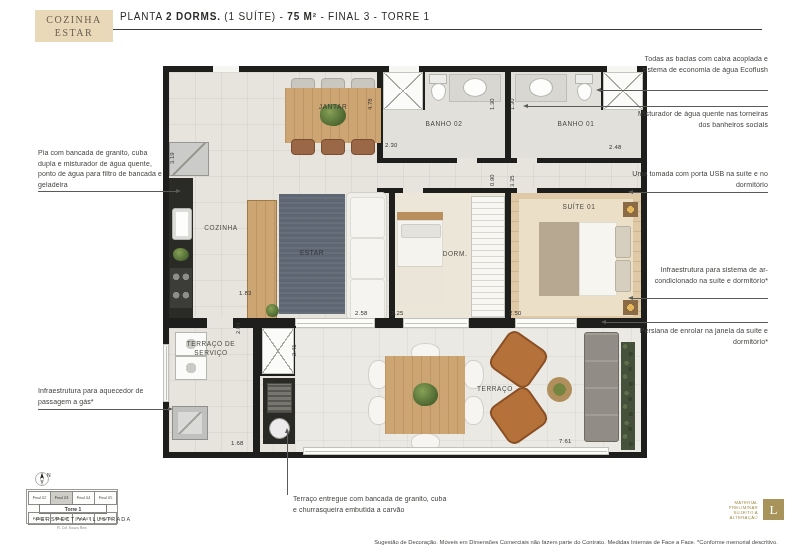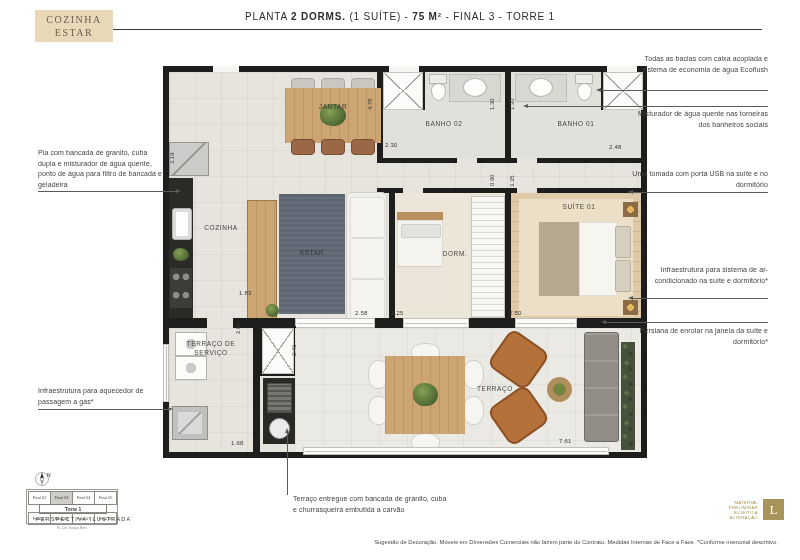--- a/index.html
+++ b/index.html
@@ -35,21 +35,21 @@
   .cushion{position:absolute;background:#f6f4f0;border:1px solid #dedcd6;border-radius:3px}
   .fix{position:absolute;background:#fdfdfc;border:1px solid #b5b5b0}
 </style>
 </head>
 <body>
 
 <div class="abs" style="left:35px;top:10px;width:78px;height:32px;background:#ead9b8;text-align:center;font-family:'Liberation Serif',serif;color:#6b6254;font-size:10px;letter-spacing:1.5px;line-height:1.25;padding-top:4px;box-sizing:border-box">
   <div>COZINHA</div>
   <div>ESTAR</div>
 </div>
-<div class="abs" style="left:120px;top:11px;width:560px;text-align:center;font-size:10px;letter-spacing:.8px;color:#2c2c2a;white-space:nowrap">
+<div class="abs" style="left:120px;top:11px;width:560px;font-size:10px;letter-spacing:.8px;color:#2c2c2a;white-space:nowrap">
   <span>PLANTA </span><span style="font-weight:700">2 DORMS.</span><span> (1 SUÍTE) - </span><span style="font-weight:700">75 M²</span><span> - FINAL 3 - TORRE 1</span>
 </div>
 <div class="abs" style="left:113px;top:29px;width:649px;height:1px;background:#3a3a38"></div>
 
 <div class="abs" style="left:163px;top:66px;width:484px;height:392px;background:#1e1e1c">
   <div class="abs tile" style="left:6px;top:6px;width:472px;height:380px"></div>
 
   <div class="abs" style="left:220px;top:6px;width:122px;height:86px;background:#e2e0da"></div>
   <div class="abs" style="left:348px;top:6px;width:130px;height:86px;background:#e2e0da"></div>
   <div class="abs xbox" style="left:220px;top:6px;width:40px;height:38px;border-right:2px solid #1e1e1c"></div>

